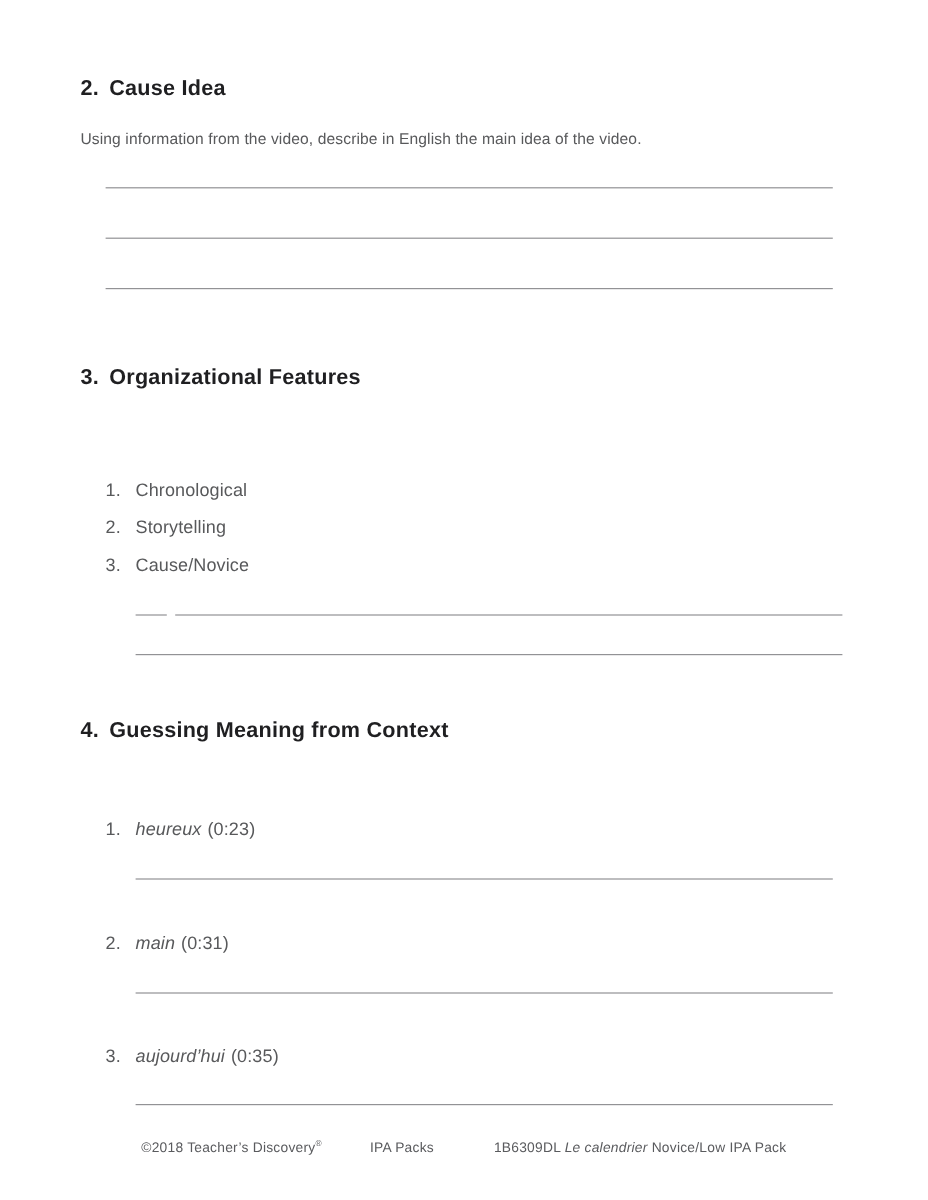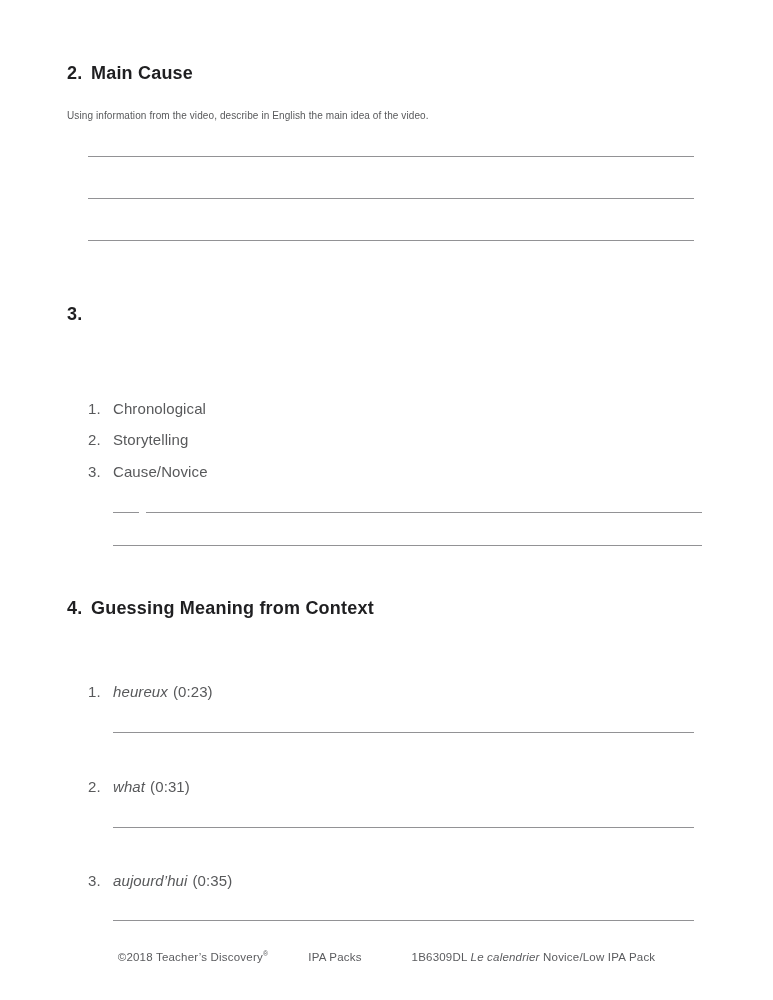--- a/index.html
+++ b/index.html
@@ -17,21 +17,21 @@
   .sec-heading {
     display: flex;
     font-size: 18px;
     font-weight: 700;
     color: #1f1f21;
     letter-spacing: 0.2px;
     line-height: 22px;
   }
   .sec-heading .sec-num { width: 24px; flex: 0 0 24px; }
   .instructions {
-    font-size: 10px;
+    font-size: 13px;
     line-height: 22px;
     color: #58595b;
     letter-spacing: 0.1px;
   }
   .rule {
     position: absolute;
     height: 1px;
     background: #929295;
   }
   .num-item {
@@ -58,30 +58,31 @@
   .footer sup { font-size: 7px; vertical-align: super; }
   .footer .it { font-style: italic; text-align: center; }
 </style>
 </head>
 <body>
 
 <div class="page">
 
   <div class="abs sec-heading" style="left:67px; top:62px;">
     <span class="sec-num">2.</span>
-    <span>Main Cause</span>
+    <span>Cause Idea</span>
   </div>
   <div class="abs instructions" style="left:67px; top:105px; width:638px;">Using information from the video, describe in English the main idea of the video.</div>
 
   <div class="rule" style="left:88px; top:156px; width:606px;"></div>
   <div class="rule" style="left:88px; top:198px; width:606px;"></div>
   <div class="rule" style="left:88px; top:240px; width:606px;"></div>
 
   <div class="abs sec-heading" style="left:67px; top:303px;">
     <span class="sec-num">3.</span>
+    <span>Organizational Features</span>
   </div>
 
   <div class="abs num-item" style="left:88px; top:400px;">
     <span class="item-num">1.</span>
     <span>Chronological</span>
   </div>
   <div class="abs num-item" style="left:88px; top:431px;">
     <span class="item-num">2.</span>
     <span>Storytelling</span>
   </div>
@@ -101,21 +102,21 @@
 
   <div class="abs num-item" style="left:88px; top:683px;">
     <span class="item-num">1.</span>
     <span class="vocab-word">heureux</span>
     <span class="vocab-time">(0:23)</span>
   </div>
   <div class="rule" style="left:113px; top:732px; width:581px;"></div>
 
   <div class="abs num-item" style="left:88px; top:778px;">
     <span class="item-num">2.</span>
-    <span class="vocab-word">what</span>
+    <span class="vocab-word">main</span>
     <span class="vocab-time">(0:31)</span>
   </div>
   <div class="rule" style="left:113px; top:827px; width:581px;"></div>
 
   <div class="abs num-item" style="left:88px; top:872px;">
     <span class="item-num">3.</span>
     <span class="vocab-word">aujourd’hui</span>
     <span class="vocab-time">(0:35)</span>
   </div>
   <div class="rule" style="left:113px; top:920px; width:581px;"></div>

